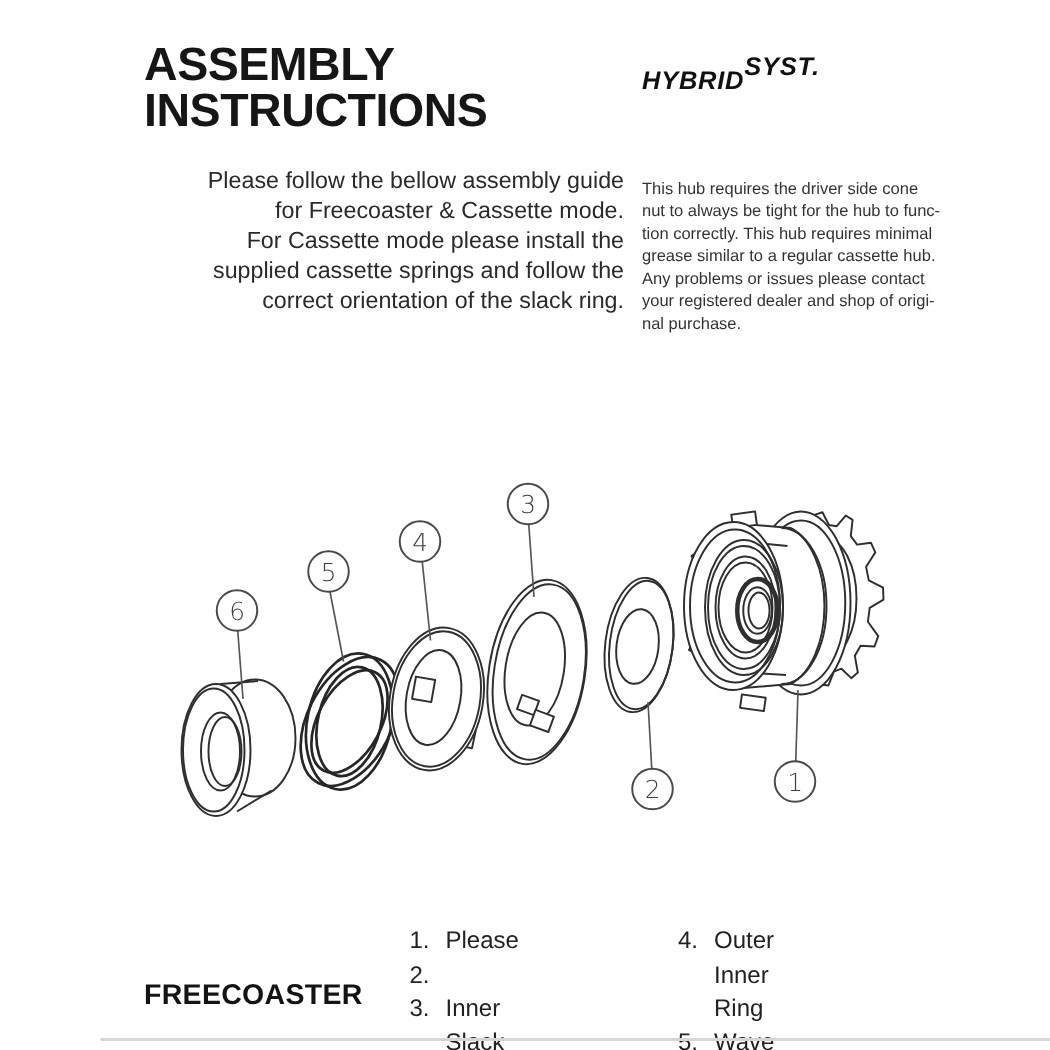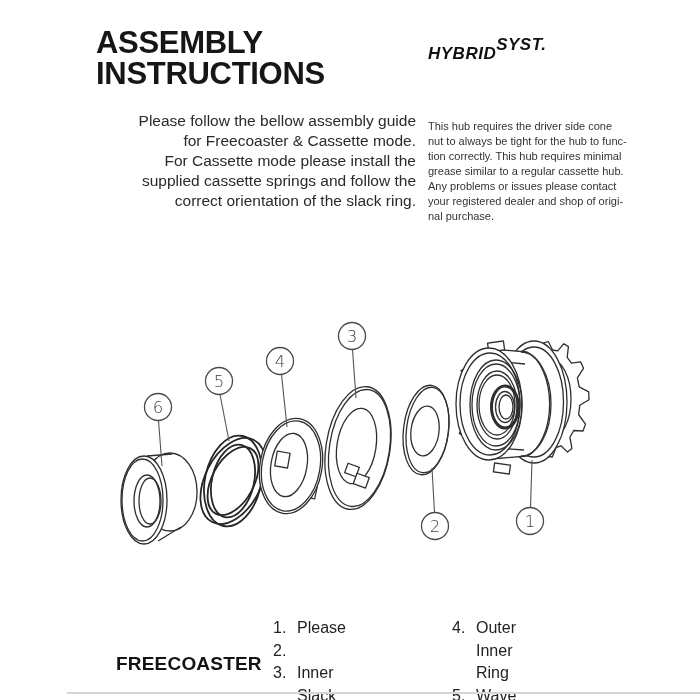--- a/index.html
+++ b/index.html
@@ -26,21 +26,21 @@
   }
   .diagram-svg{left:0;top:0;width:700px;height:700px;}
   .legend{left:0;top:617px;}
   .legend-col{position:absolute;top:0;font-size:16px;line-height:22.5px;color:#222;}
   .legend-col1{left:273px;}
   .legend-col2{left:452px;}
   .legend-row{display:flex;}
   .legend-num{width:24px;flex:0 0 24px;}
   .mode-label{
     left:96px;top:653px;
-    font-size:19px;font-weight:700;letter-spacing:0.2px;color:#141414;margin-left:20px;
+    font-size:19px;font-weight:700;letter-spacing:0.2px;color:#141414;
   }
   .bottom-divider{left:67px;top:692px;width:633px;height:2px;background:#d6d6d6;}
   svg .part{stroke:#2f2f2f;fill:none;stroke-width:1.3;stroke-linejoin:round;}
   svg .partf{stroke:#2f2f2f;fill:#ffffff;stroke-width:1.3;stroke-linejoin:round;}
   svg .wave{stroke:#262626;fill:none;stroke-width:1.8;}
   svg .callout-circle{stroke:#4a4a4a;fill:#ffffff;stroke-width:1.3;}
   svg .leader{stroke:#555;stroke-width:1.1;}
   svg .callout-num{
     font-family:"DejaVu Sans",sans-serif;font-size:16.5px;font-weight:300;
     fill:#3f3f3f;text-anchor:middle;

